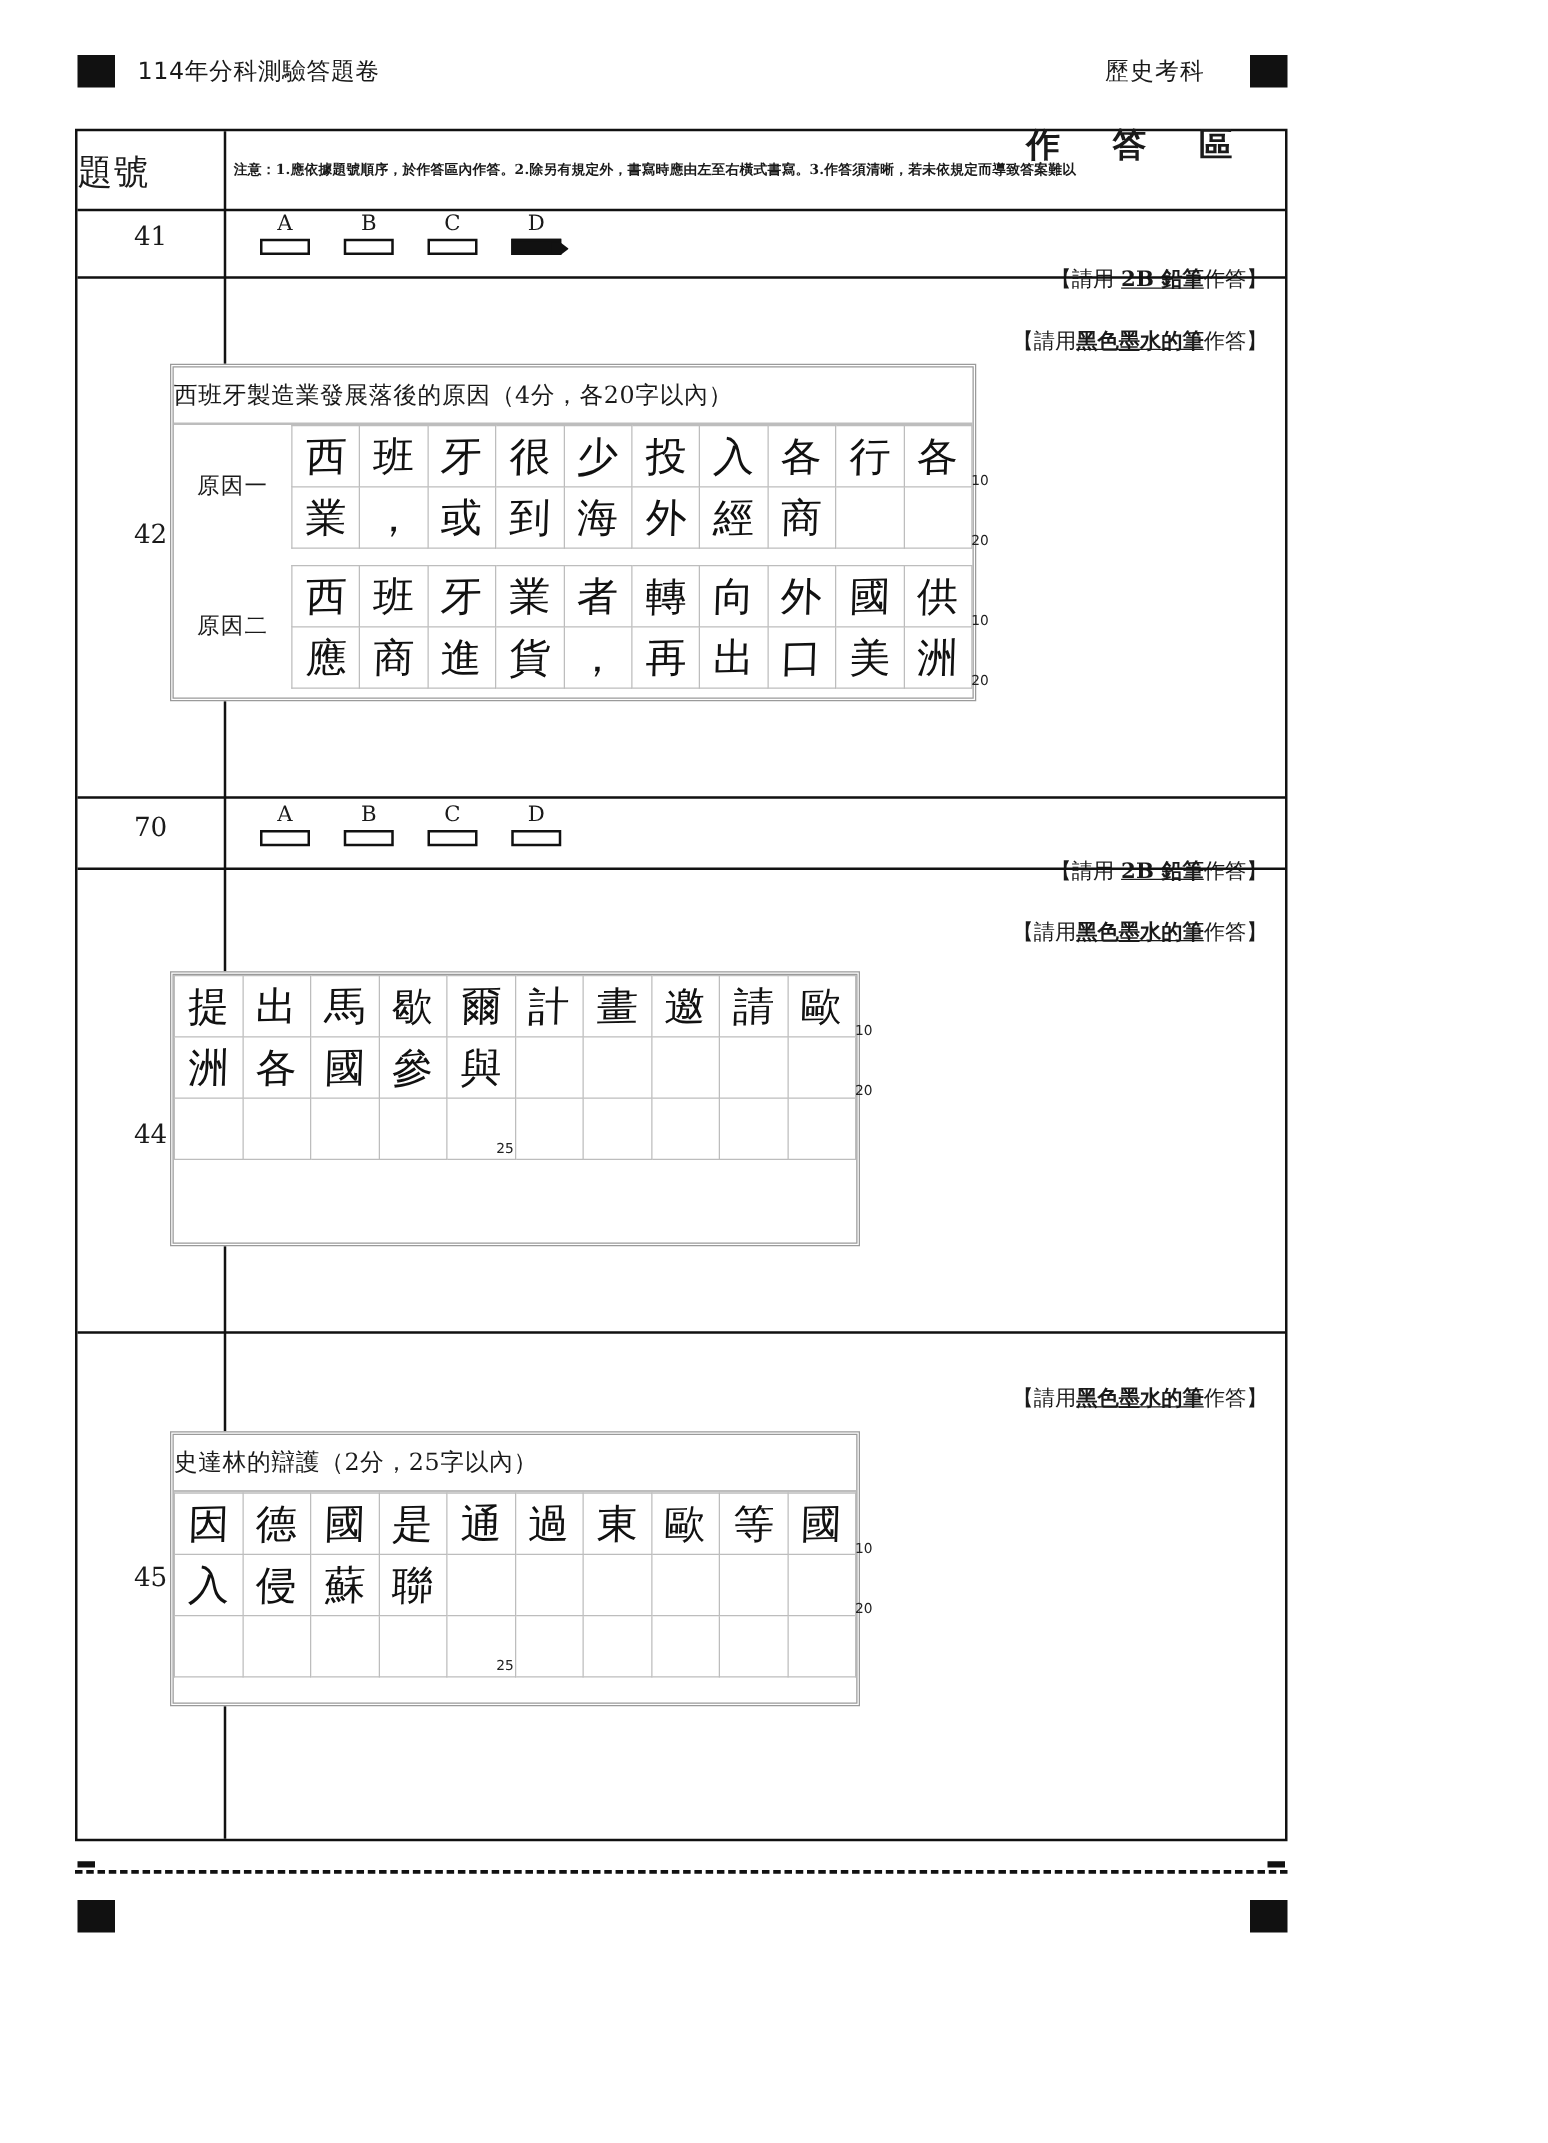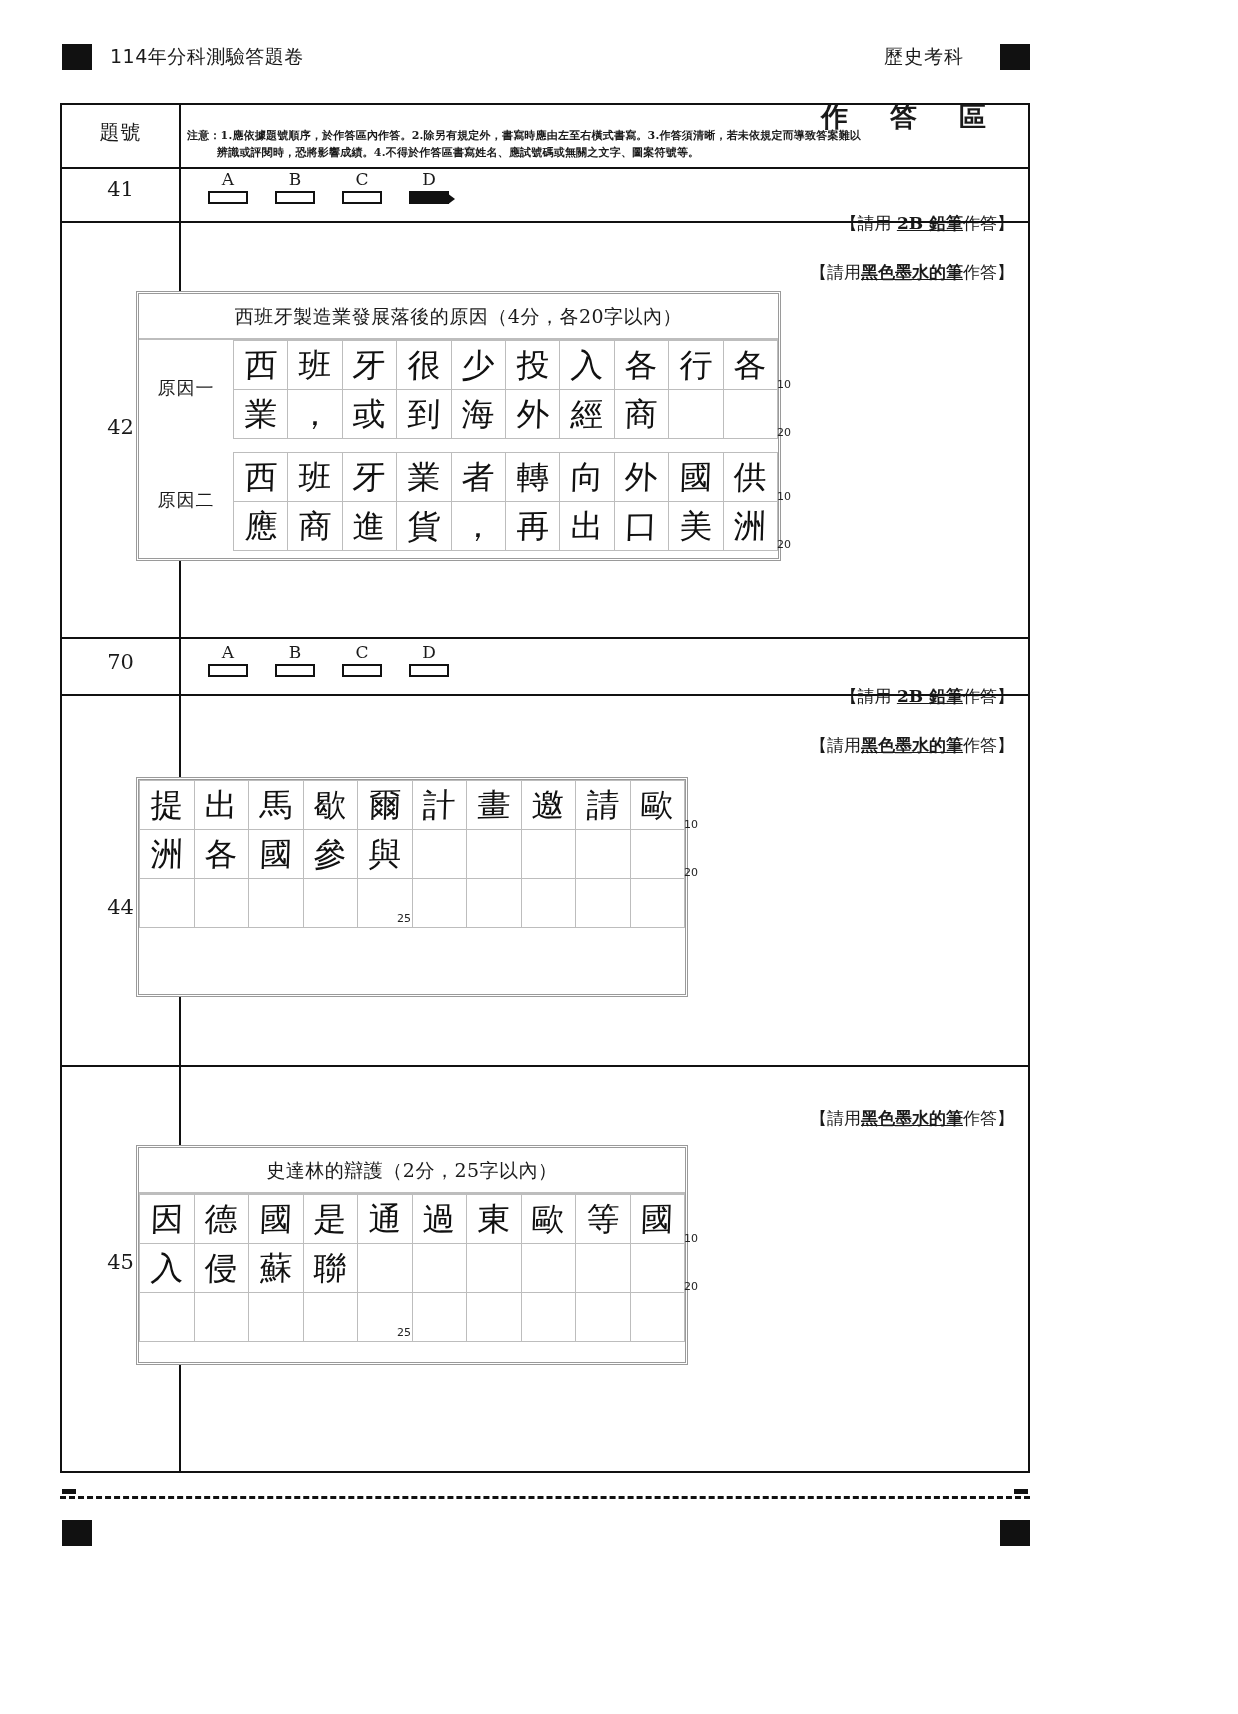--- a/index.html
+++ b/index.html
@@ -30,22 +30,22 @@
 
   
   .sheet{position:absolute;left:60px;top:103px;width:970px;height:1370px;
     border:2px solid #111;box-sizing:border-box;}
   .colsep{position:absolute;left:117px;top:0;bottom:0;width:2px;background:#111;}
 
   .rowline{position:absolute;left:0;right:0;height:2px;background:#111;}
 
   
   .notice{position:absolute;left:0;right:0;top:0;height:62px;}
-  .qno-label{position:absolute;left:0;width:117px;top:14px;text-align:center;
-    font-size:20px;letter-spacing:1px;}
+  .qno-label{position:absolute;left:0;width:117px;top:14px;
+    font-size:28px;letter-spacing:1px;}
   .zone-title{position:absolute;left:117px;right:0;top:-2px;text-align:right;
     font-size:27px;letter-spacing:42px;font-weight:700;text-indent:42px;
     font-family:"DejaVu Serif","Liberation Serif",serif;line-height:1.05;}
   .notice-text{position:absolute;left:125px;right:8px;top:22px;
     font-size:11px;line-height:1.55;font-weight:700;letter-spacing:.2px;
     text-align:justify;}
   .notice-text .ln2{display:block;padding-left:30px;}
 
   
   .qnum{position:absolute;left:0;width:117px;text-align:center;font-size:21px;}
@@ -62,21 +62,21 @@
     display:block;line-height:1;margin-bottom:3px;}
   .opt .bx{display:block;width:40px;height:13px;border:2px solid #111;
     box-sizing:border-box;background:#fff;margin:0 auto;}
   .opt.filled .bx{background:#111;border-color:#111;position:relative;}
   .opt.filled .bx::after{content:"";position:absolute;left:30px;top:-2px;
     width:14px;height:16px;background:#111;
     clip-path:polygon(0 20%,55% 20%,100% 50%,55% 80%,0 80%);}
 
   
   .block{position:absolute;border:3px double #9a9a9a;background:#fff;box-sizing:border-box;}
-  .block-hd{border-bottom:2px solid #bdbdbd;text-align:center;font-size:19px;
+  .block-hd{border-bottom:2px solid #bdbdbd;font-size:19px;
     line-height:44px;height:44px;letter-spacing:.5px;}
   .gridwrap{position:relative;}
   .growlbl{position:absolute;left:0;width:94px;text-align:center;font-size:18px;
     letter-spacing:1px;}
   table.grid{border-collapse:collapse;table-layout:fixed;}
   table.grid td{border:1px solid #bdbdbd;width:54px;height:48px;padding:0;
     text-align:center;vertical-align:middle;position:relative;}
   table.grid td span{font-size:32px;line-height:1;
     font-family:"DejaVu Sans","Liberation Sans",sans-serif;
     color:#111;display:inline-block;
@@ -107,21 +107,20 @@
   <div class="hdr-right">歷史考科</div>
 
   <div class="sheet">
     <div class="colsep"></div>
 
     <div class="notice">
       <div class="qno-label">題號</div>
       <div class="zone-title">作答區</div>
       <div class="notice-text">
         <span>注意：1.應依據題號順序，於作答區內作答。2.除另有規定外，書寫時應由左至右橫式書寫。3.作答須清晰，若未依規定而導致答案難以</span>
-        <span class="ln2">辨識或評閱時，恐將影響成績。4.不得於作答區書寫姓名、應試號碼或無關之文字、圖案符號等。</span>
       </div>
     </div>
     <div class="rowline" style="top:62px"></div>
 
     <div class="qnum" style="top:72px">41</div>
     <div class="opts" style="left:145px;top:66px;width:320px;height:40px">
       <div class="opt" style="left:0;top:0">
         <span class="lt">A</span>
         <span class="bx"></span>
       </div>

